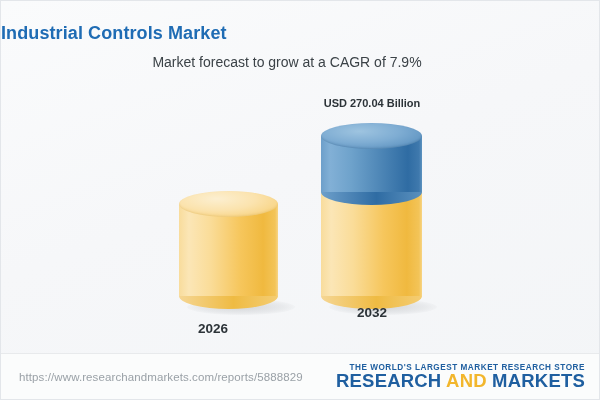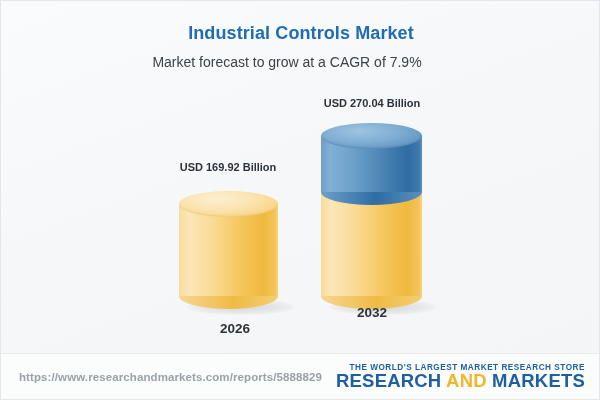--- a/index.html
+++ b/index.html
@@ -21,21 +21,20 @@
     border: 1px solid #e3e6ea;
     box-sizing: border-box;
   }
 
   
   #chart-title {
     position: absolute;
     top: 22px;
     left: 0;
     width: 600px;
-    text-align: center;
     font-size: 18px;
     font-weight: bold;
     color: #1f6cb4;
     letter-spacing: 0.1px;
   }
   #chart-subtitle {
     position: absolute;
     top: 53px;
     left: 0;
     width: 572px;
@@ -157,21 +156,20 @@
     height: 46px;
     background: #fbfcfc;
   }
   #footer-url {
     position: absolute;
     left: 18px;
     top: 370px;
     font-size: 11.5px;
     color: #9aa1a7;
     letter-spacing: 0.1px;
-    font-weight: bold;
   }
   #brand-logo {
     position: absolute;
     right: 14px;
     top: 359px;
     text-align: right;
   }
   #brand-wordmark {
     font-size: 18.5px;
     font-weight: bold;
@@ -195,33 +193,32 @@
 </head>
 <body>
 
 <div id="frame">
 
   <div id="chart-title">Industrial Controls Market</div>
   <div id="chart-subtitle">Market forecast to grow at a CAGR of 7.9%</div>
 
   <div id="plot-area">
 
-    <div class="value-label" style="left:107px; top:80px;">USD 169.92 Billion</div>
 
     <div class="cyl-shadow" style="left:186px; top:218px; width:108px;"></div>
 
     <div class="bar-group" style="left:178px; bottom:34px; width:99px; height:118px;">
       <div class="cyl skin-yellow" style="left:0; top:0; width:99px; height:118px;">
         <div class="cyl-cap cap-bottom" style="top:92px;"></div>
         <div class="cyl-body" style="top:13px; height:92px;"></div>
         <div class="cyl-cap cap-top" style="top:0;"></div>
       </div>
     </div>
 
-    <div class="cat-label" style="left:114px; top:240px;">2026</div>
+    <div class="cat-label" style="left:92px; top:240px;">2026</div>
 
     <div class="value-label" style="left:251px; top:16px;">USD 270.04 Billion</div>
 
     <div class="cyl-shadow" style="left:328px; top:218px; width:108px;"></div>
 
     <div class="bar-group" style="left:320px; bottom:34px; width:101px; height:186px;">
 
       <div class="cyl skin-yellow" style="left:0; top:68px; width:101px; height:118px;">
         <div class="cyl-cap cap-bottom" style="top:92px;"></div>
         <div class="cyl-body" style="top:0; height:105px;"></div>

